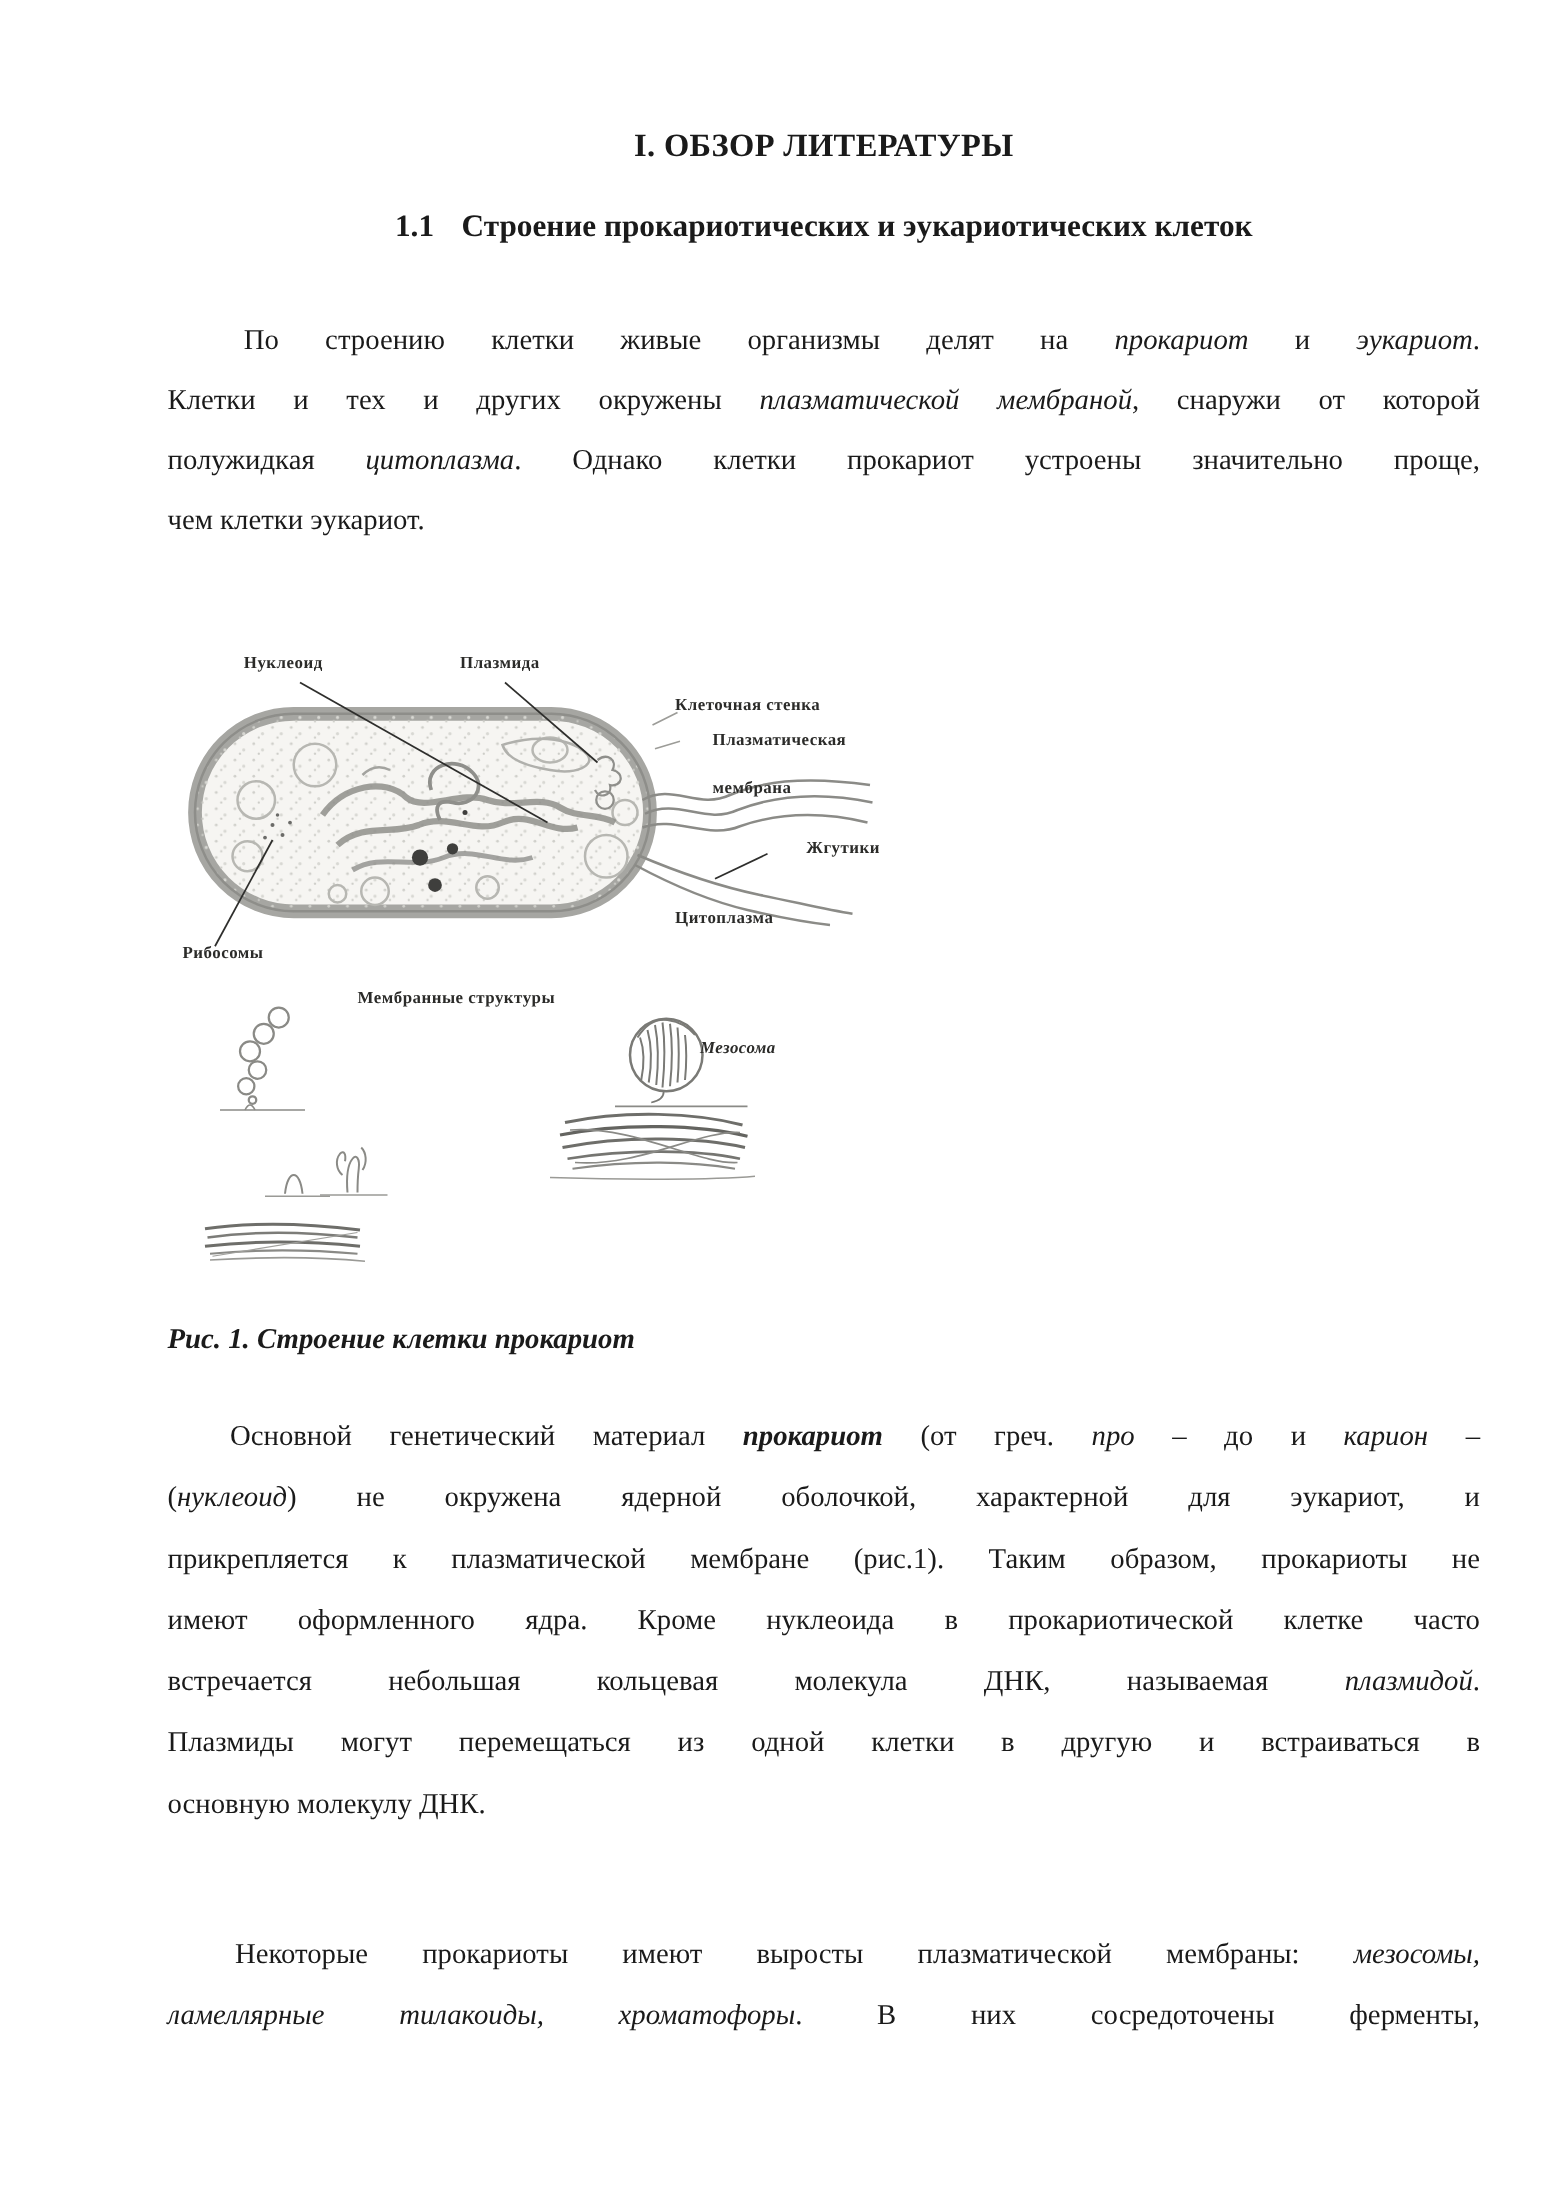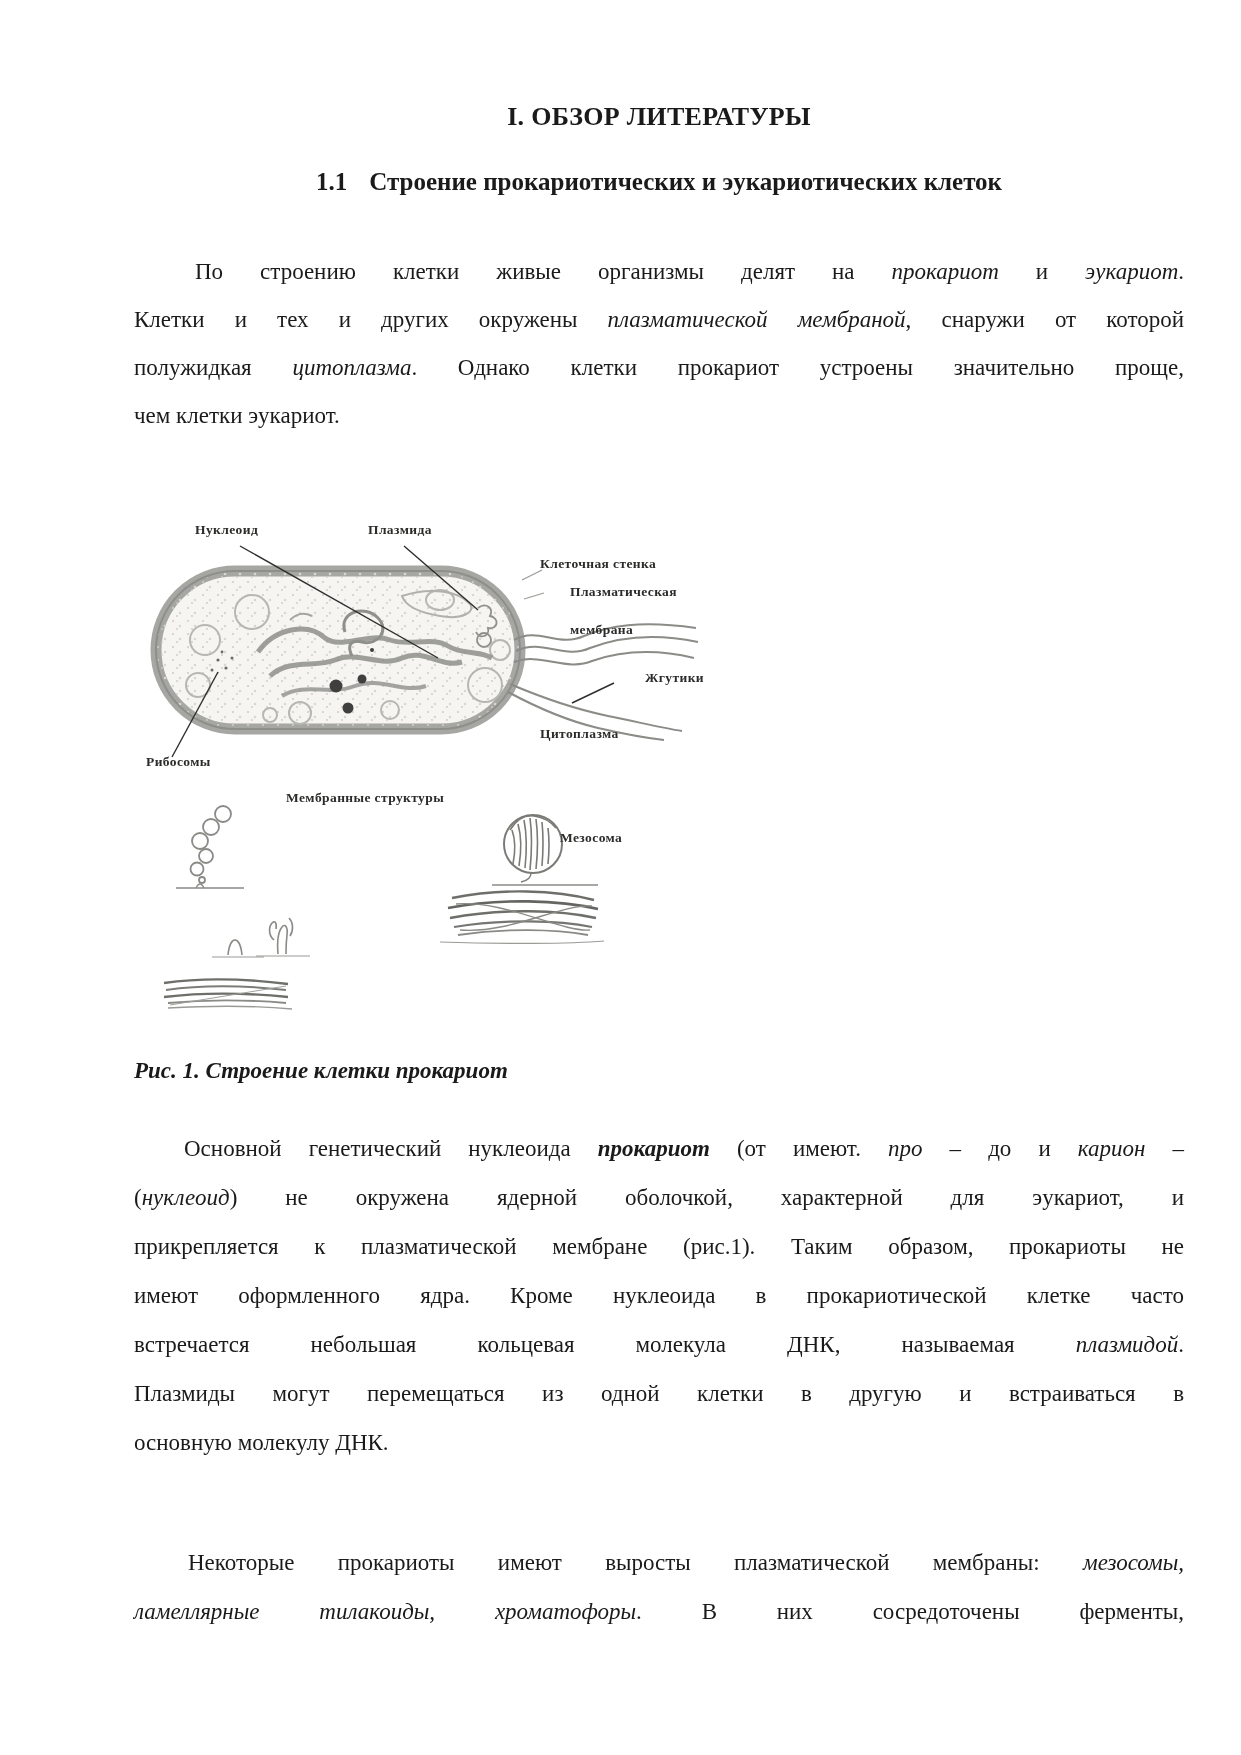--- a/index.html
+++ b/index.html
@@ -25,21 +25,21 @@
           white-space:nowrap;letter-spacing:0.4px;filter:blur(0.3px);}
   .lab-nucleoid{left:55px;top:22px;}
   .lab-plasmid{left:228px;top:22px;}
   .lab-cellwall{left:400px;top:56px;}
   .lab-pm1{left:430px;top:84px;}
   .lab-pm2{left:430px;top:104px;margin-top:18px;}
   .lab-flagella{left:476px;top:170px;margin-left:29px;}
   .lab-cytoplasm{left:400px;top:226px;}
   .lab-ribosomes{left:6px;top:254px;}
   .lab-memstruct{left:146px;top:290px;}
-  .lab-mesosome{left:420px;top:330px;}
+  .lab-mesosome{left:420px;top:330px;font-style:italic;}
 </style>
 </head>
 <body>
 
 <div class="abs col doc-title">I. ОБЗОР ЛИТЕРАТУРЫ</div>
 
 <div class="abs col sec-heading"><span>1.1</span><span class="hgap"></span><span>Строение прокариотических и эукариотических клеток</span></div>
 
 <div class="abs col para" style="top:248px;">
   <div class="line ind1"><span>По строению клетки живые организмы делят на </span><i>прокариот</i><span> и </span><i>эукариот</i><span>.</span></div>
@@ -172,21 +172,21 @@
   <span class="flabel lab-flagella">Жгутики</span>
   <span class="flabel lab-cytoplasm">Цитоплазма</span>
   <span class="flabel lab-ribosomes">Рибосомы</span>
   <span class="flabel lab-memstruct">Мембранные структуры</span>
   <span class="flabel lab-mesosome">Мезосома</span>
 </div>
 
 <div class="abs col caption">Рис. 1. Строение клетки прокариот</div>
 
 <div class="abs col para para2" style="top:1124px;">
-  <div class="line ind2"><span>Основной генетический нуклеоида </span><b><i>прокариот</i></b><span> (от имеют. </span><i>про</i><span> – до и </span><i>карион</i><span> –</span></div>
+  <div class="line ind2"><span>Основной генетический материал </span><b><i>прокариот</i></b><span> (от греч. </span><i>про</i><span> – до и </span><i>карион</i><span> –</span></div>
   <div class="line"><span>(</span><i>нуклеоид</i><span>) не окружена ядерной оболочкой, характерной для эукариот, и</span></div>
   <div class="line"><span>прикрепляется к плазматической мембране (рис.1). Таким образом, прокариоты не</span></div>
   <div class="line"><span>имеют оформленного ядра. Кроме нуклеоида в прокариотической клетке часто</span></div>
   <div class="line"><span>встречается небольшая кольцевая молекула ДНК, называемая </span><i>плазмидой</i><span>.</span></div>
   <div class="line"><span>Плазмиды могут перемещаться из одной клетки в другую и встраиваться в</span></div>
   <div class="line last"><span>основную молекулу ДНК.</span></div>
 </div>
 
 <div class="abs col para para2" style="top:1538px;">
   <div class="line ind3"><span>Некоторые прокариоты имеют выросты плазматической мембраны: </span><i>мезосомы,</i></div>

